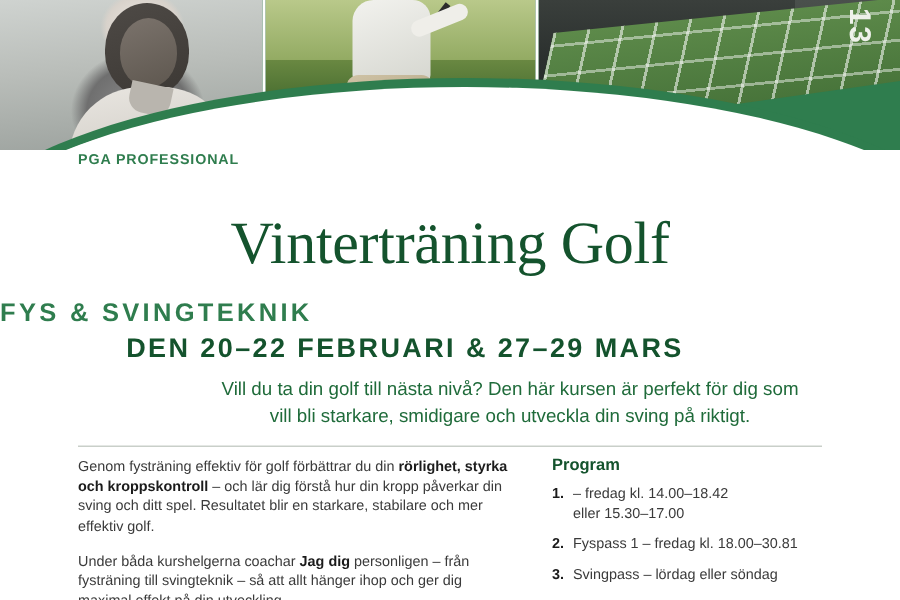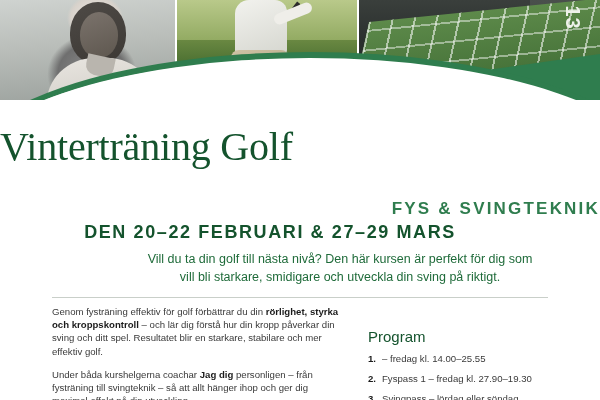--- a/index.html
+++ b/index.html
@@ -225,34 +225,35 @@
     font-weight: bold;
     letter-spacing: 0.6px;
     line-height: 12px;
     margin-top: 1px;
   }
 
   
   .title {
     position: absolute;
     left: 0;
-    top: 126px;
+    top: 141px;
     width: 600px;
+    text-align: center;
     color: #14532d;
     font-family: "Liberation Serif", serif;
     font-size: 40px;
     line-height: 42px;
     letter-spacing: -0.2px;
   }
   .subtitle {
     position: absolute;
     left: 0;
     top: 199px;
     width: 600px;
-    text-align: right;
+    text-align: left;
     color: #2f7d4e;
     font-size: 17px;
     font-weight: bold;
     letter-spacing: 2.2px;
   }
   .dates {
     position: absolute;
     left: 0;
     top: 222px;
     width: 540px;
@@ -300,24 +301,23 @@
   .col-left b { color: #1b1b1b; }
 
   .col-right {
     position: absolute;
     left: 368px;
     top: 304px;
     width: 190px;
   }
   .prog-title {
     color: #14532d;
-    font-size: 15px;
-    font-weight: normal;
+    font-size: 11px;
+    font-weight: bold;
     margin-bottom: 7px;
-    margin-top: 24px;
   }
   .prog-item {
     display: flex;
     font-size: 9.6px;
     line-height: 13.2px;
     color: #3a3a3a;
     margin-bottom: 7px;
   }
   .prog-num {
     color: #1b1b1b;
@@ -366,20 +366,21 @@
     </div>
 
     <div class="hero-gap gap-1"></div>
     <div class="hero-gap gap-2"></div>
 
     <div class="swoosh-tail"></div>
     <div class="swoosh"></div>
   </div>
 
   <div class="namebox">
+    <div class="role">PGA PROFESSIONAL</div>
   </div>
 
   <div class="title">Vinterträning Golf</div>
   <div class="subtitle">FYS &amp; SVINGTEKNIK</div>
   <div class="dates">DEN 20–22 FEBRUARI &amp; 27–29 MARS</div>
 
   <div class="lead">Vill du ta din golf till nästa nivå? Den här kursen är perfekt för dig som vill bli starkare, smidigare och utveckla din sving på riktigt.</div>
 
   <div class="divider"></div>
 
@@ -387,28 +388,29 @@
     <p><span>Genom fysträning effektiv för golf förbättrar du din </span><b>rörlighet, styrka och kroppskontroll</b><span> – och lär dig förstå hur din kropp påverkar din sving och ditt spel. Resultatet blir en starkare, stabilare och mer effektiv golf.</span></p>
     <p><span>Under båda kurshelgerna coachar </span><b>Jag dig</b><span> personligen – från fysträning till svingteknik – så att allt hänger ihop och ger dig maximal effekt på din utveckling.</span></p>
   </div>
 
   <div class="col-right">
     <div class="prog-title">Program</div>
 
     <div class="prog-item">
       <span class="prog-num">1.</span>
       <span class="prog-text">
-        <span class="prog-sub">– fredag kl. 14.00–25.55</span>
+        <span class="prog-sub">– fredag kl. 14.00–18.42</span>
+        <span class="prog-sub">eller 15.30–17.00</span>
       </span>
     </div>
 
     <div class="prog-item">
       <span class="prog-num">2.</span>
       <span class="prog-text">
-        <span>Fyspass 1 – fredag kl. 27.90–19.30</span>
+        <span>Fyspass 1 – fredag kl. 18.00–30.81</span>
       </span>
     </div>
 
     <div class="prog-item">
       <span class="prog-num">3.</span>
       <span class="prog-text">
         <span>Svingpass – lördag eller söndag</span>
       </span>
     </div>
   </div>

